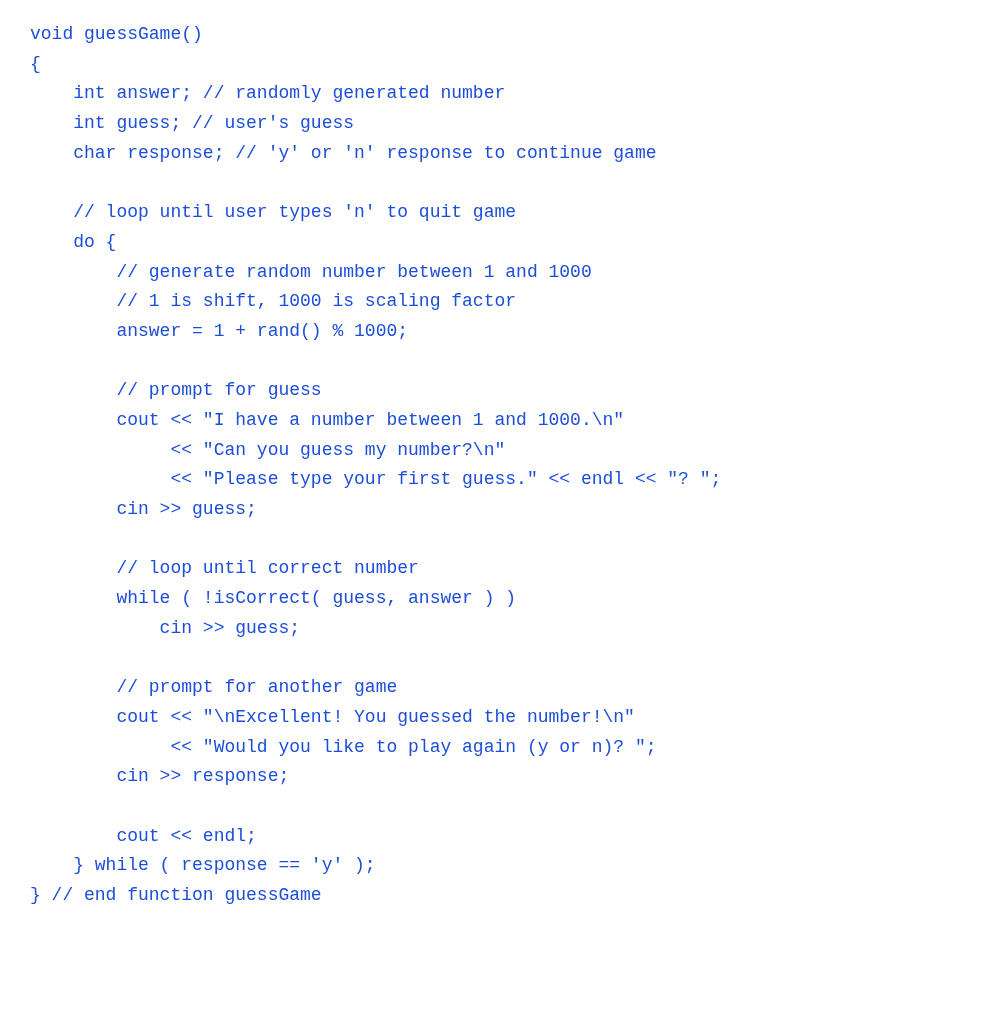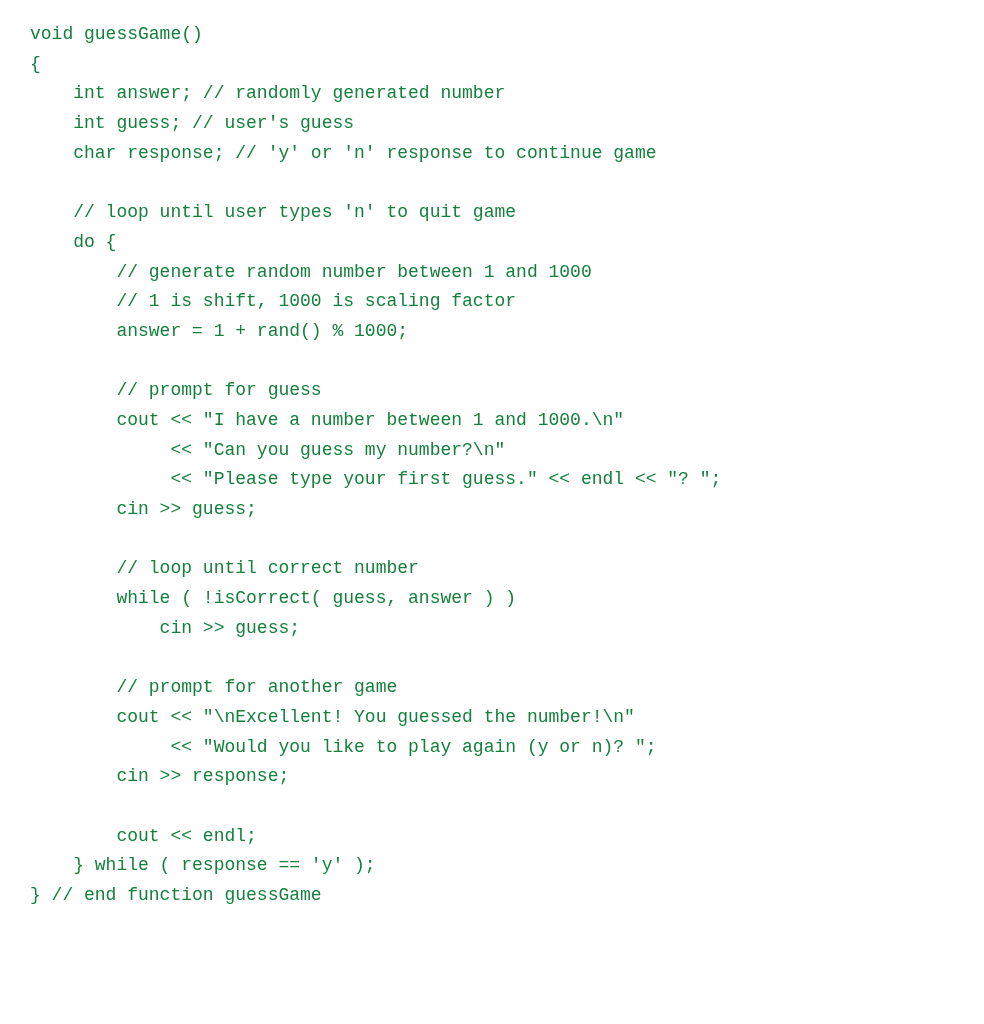--- a/index.html
+++ b/index.html
@@ -14,21 +14,21 @@
       font-size: 18px;
       color: #1a1a2e;
       padding: 20px 30px;
       line-height: 1.6;
     }
 
     .code-container {
       white-space: pre;
       font-family: 'Courier New', Courier, monospace;
       font-size: 18px;
-      color: #15803d;
+      color: #1d4ed8;
       line-height: 1.65;
     }
 
     .line {
       display: block;
     }
   </style>
 </head>
 <body>
 

